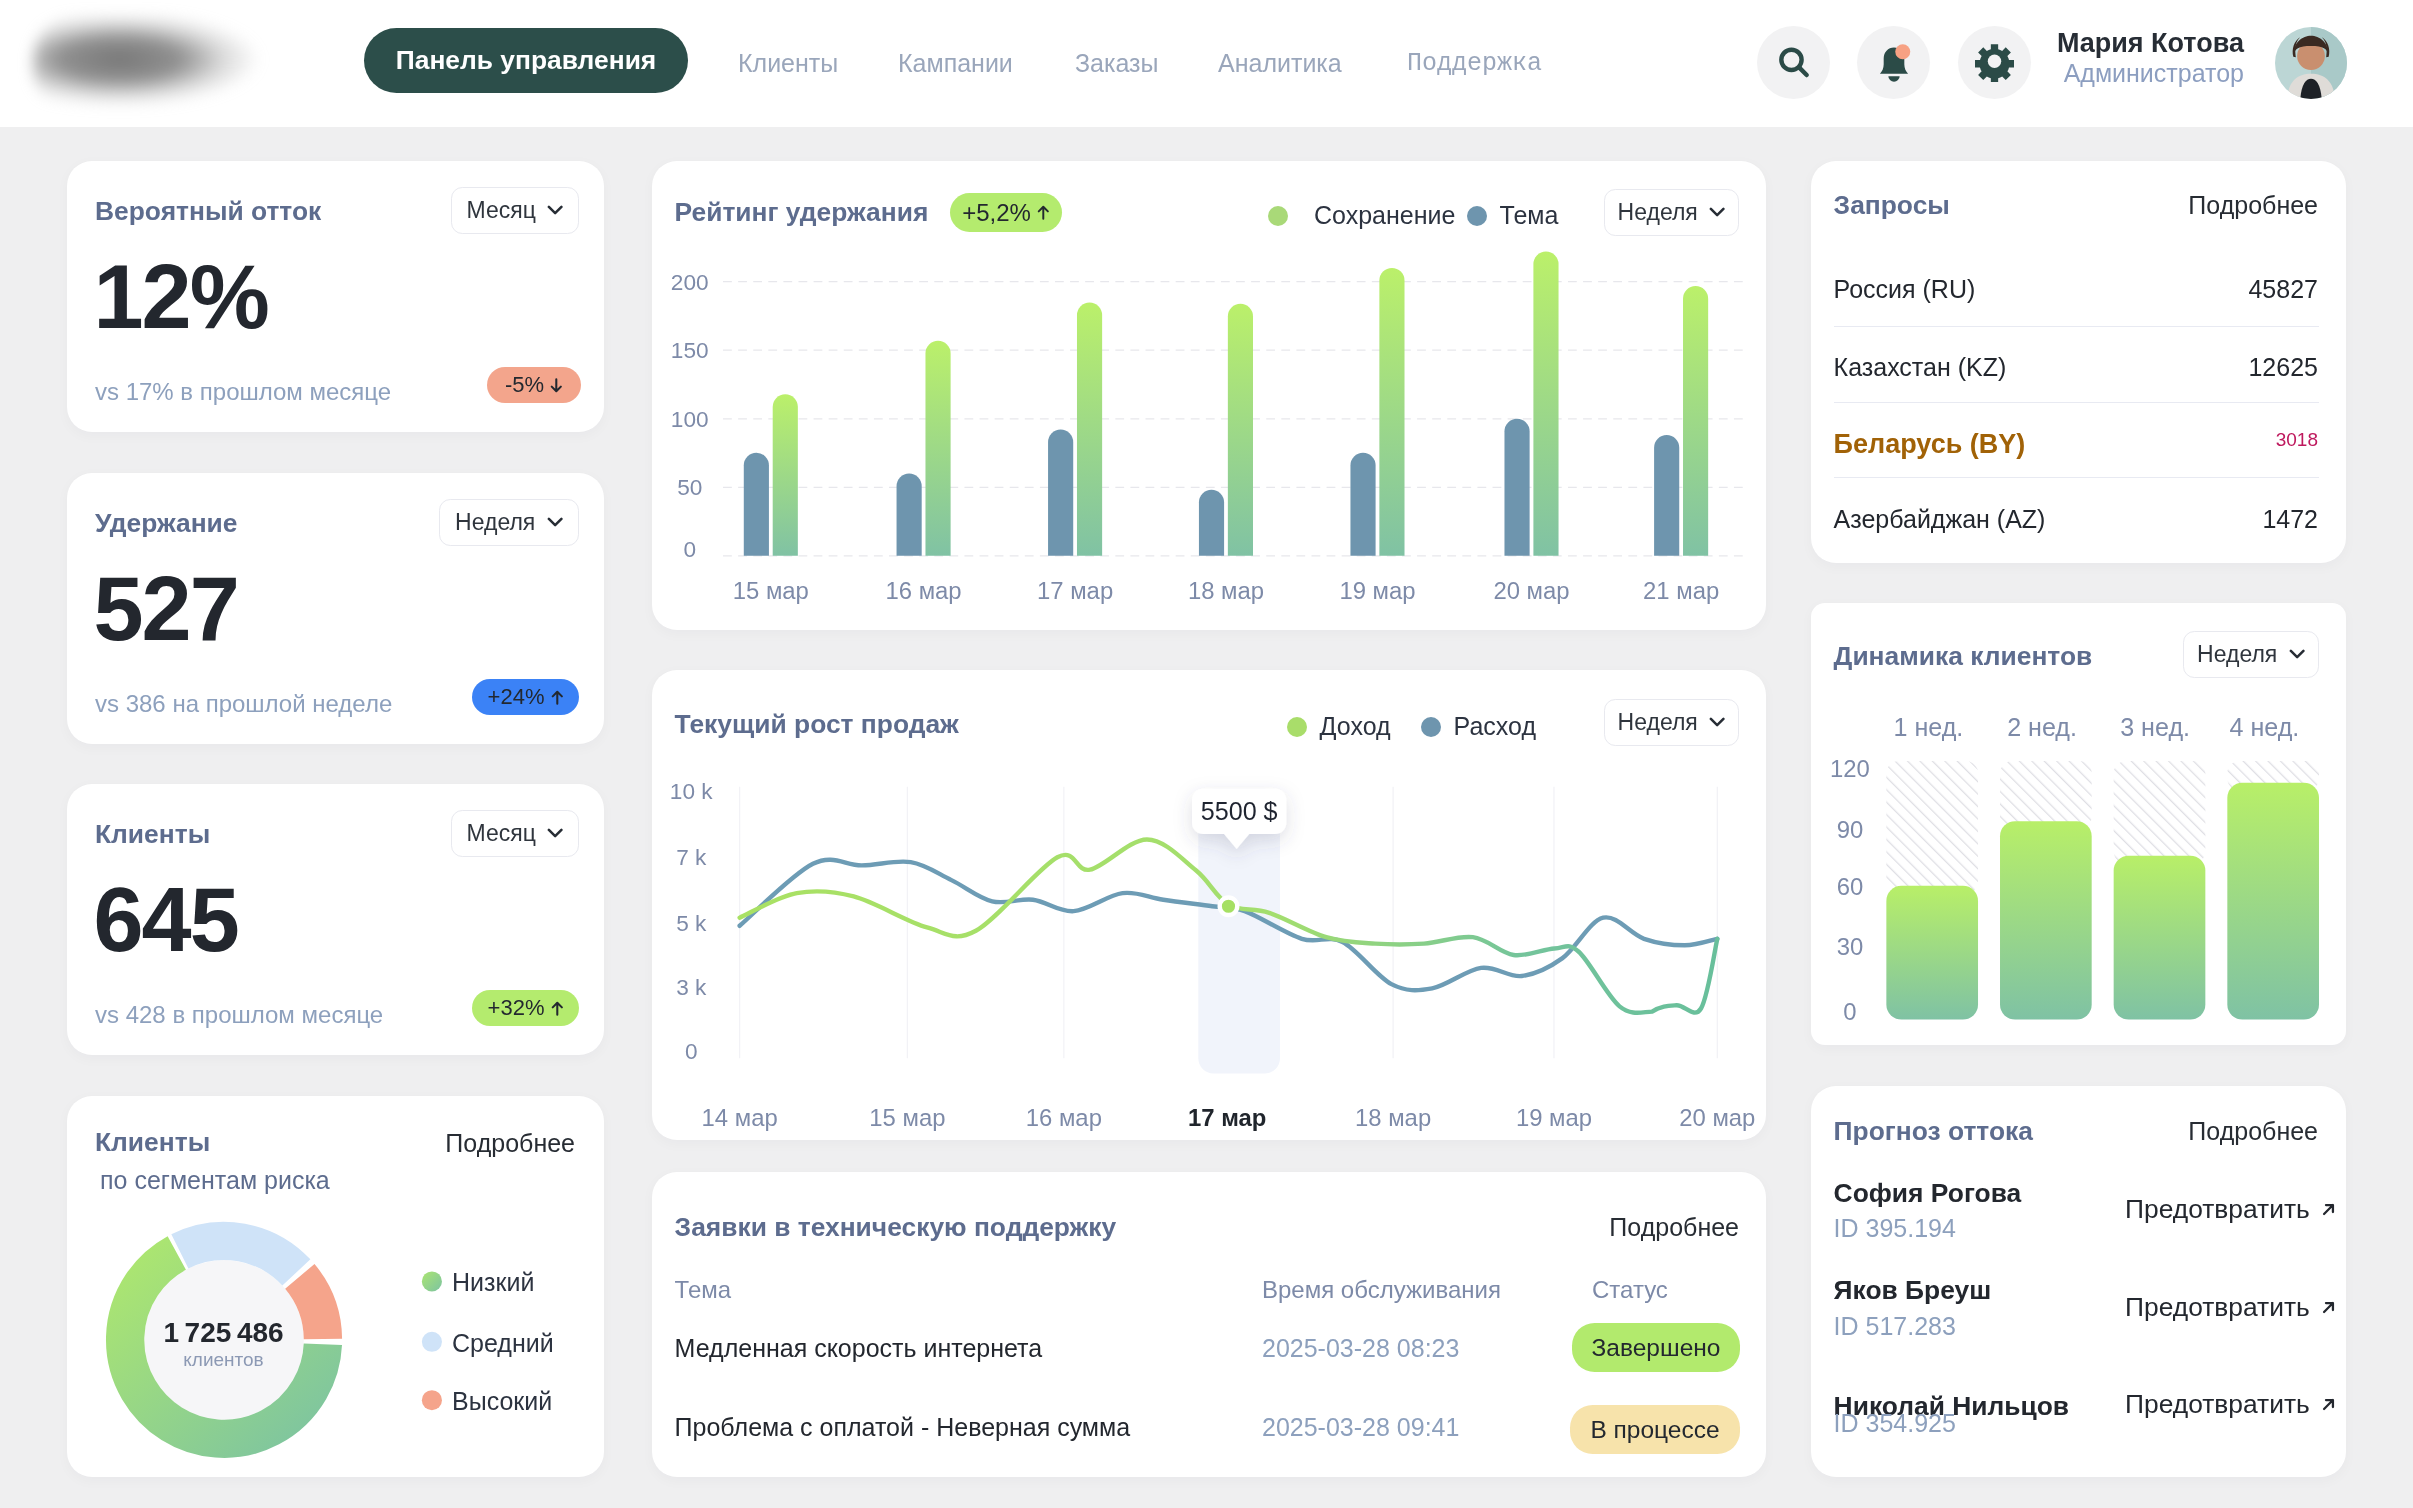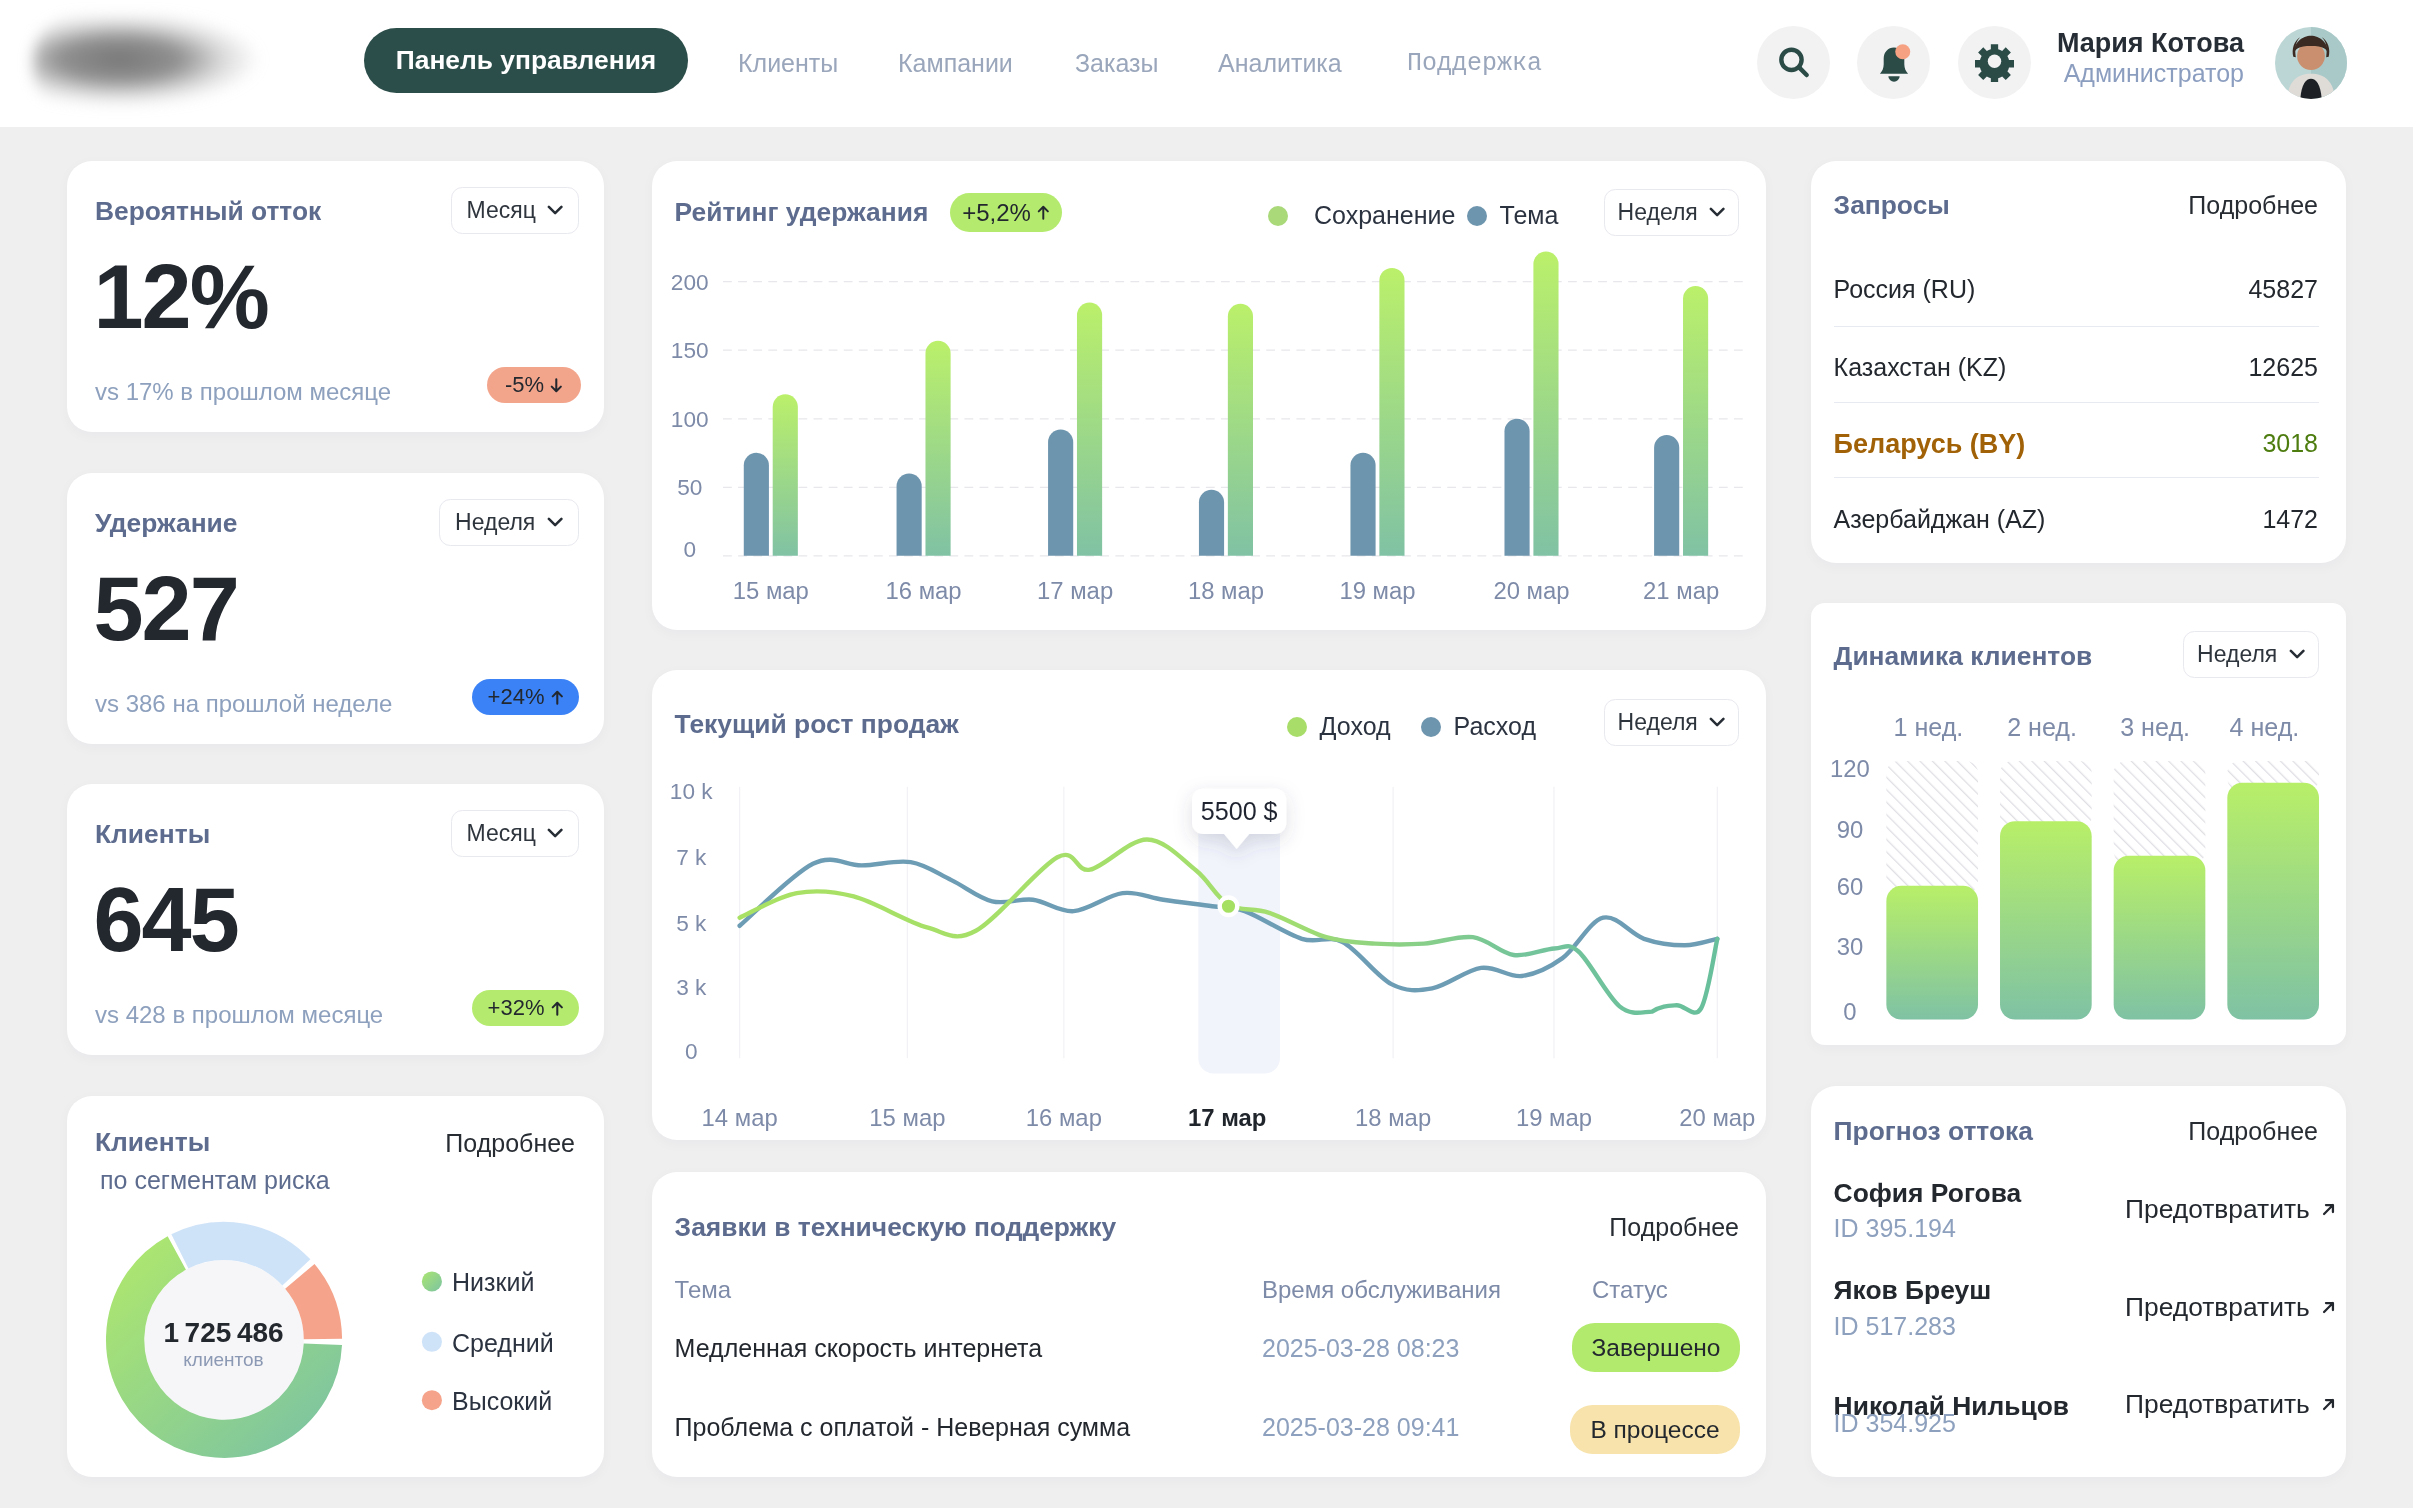--- a/index.html
+++ b/index.html
@@ -313,21 +313,21 @@
 <div class="card" style="left:1811px; top:161px; width:535px; height:402px;">
   <div class="card-title" style="left:22.6px; top:29px;">Запросы</div>
   <div class="more" style="right:28px; top:30px;">Подробнее</div>
   <div class="abs" style="left:22.6px; top:114px; font-size:25px; color:#23272e;">Россия (RU)</div>
   <div class="abs" style="right:28px; top:114px; font-size:25px; color:#23272e;">45827</div>
   <div class="abs" style="left:22.6px; top:165px; width:485px; border-top:1.3px solid #e8eaf2;"></div>
   <div class="abs" style="left:22.6px; top:192px; font-size:25px; color:#23272e;">Казахстан (KZ)</div>
   <div class="abs" style="right:28px; top:192px; font-size:25px; color:#23272e;">12625</div>
   <div class="abs" style="left:22.6px; top:241px; width:485px; border-top:1.3px solid #e8eaf2;"></div>
   <div class="abs" style="left:22.6px; top:268px; font-size:27px; color:#a16207;font-weight:bold;">Беларусь (BY)</div>
-  <div class="abs" style="right:28px; top:268px; font-size:25px; color:#4d7c0f;">3018</div>
+  <div class="abs" style="right:28px; top:268px; font-size:19px; color:#be185d;">3018</div>
   <div class="abs" style="left:22.6px; top:316px; width:485px; border-top:1.3px solid #e8eaf2;"></div>
   <div class="abs" style="left:22.6px; top:344px; font-size:25px; color:#23272e;">Азербайджан (AZ)</div>
   <div class="abs" style="right:28px; top:344px; font-size:25px; color:#23272e;">1472</div>
 </div>
 
 <div class="card" style="left:1811px; top:603px; width:535px; height:442px;border-radius:14px;">
   <div class="card-title" style="left:22.6px; top:38px;">Динамика клиентов</div>
   <div class="select" style="left:372px; top:28px; width:136px;">Неделя
     <svg width="16.3" height="10.7" viewBox="0 0 26 17" fill="none">
           <path d="M3 3 L13 13 L23 3" stroke="#272d35" stroke-width="4" stroke-linecap="round" stroke-linejoin="round"></path>

